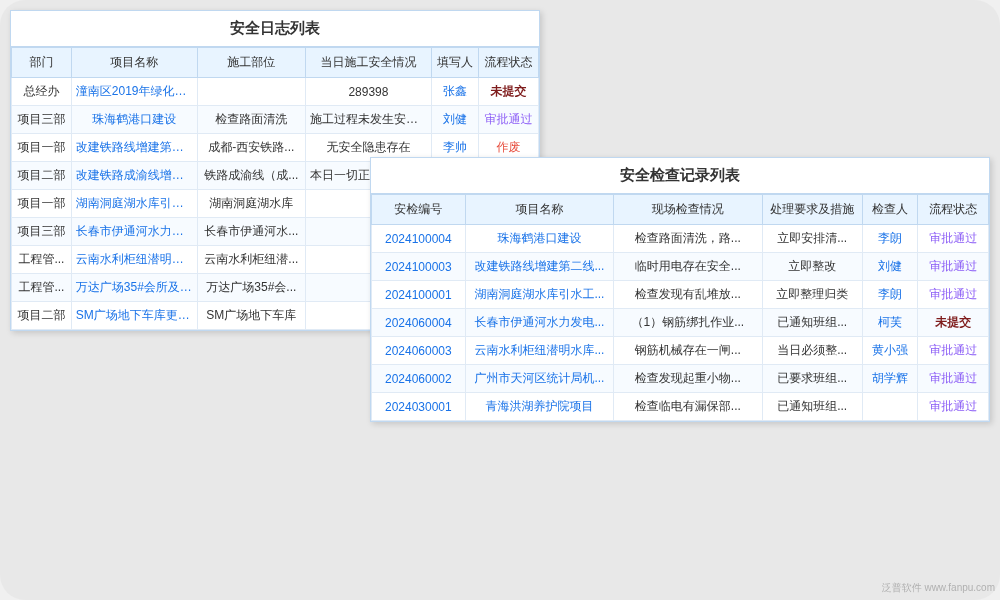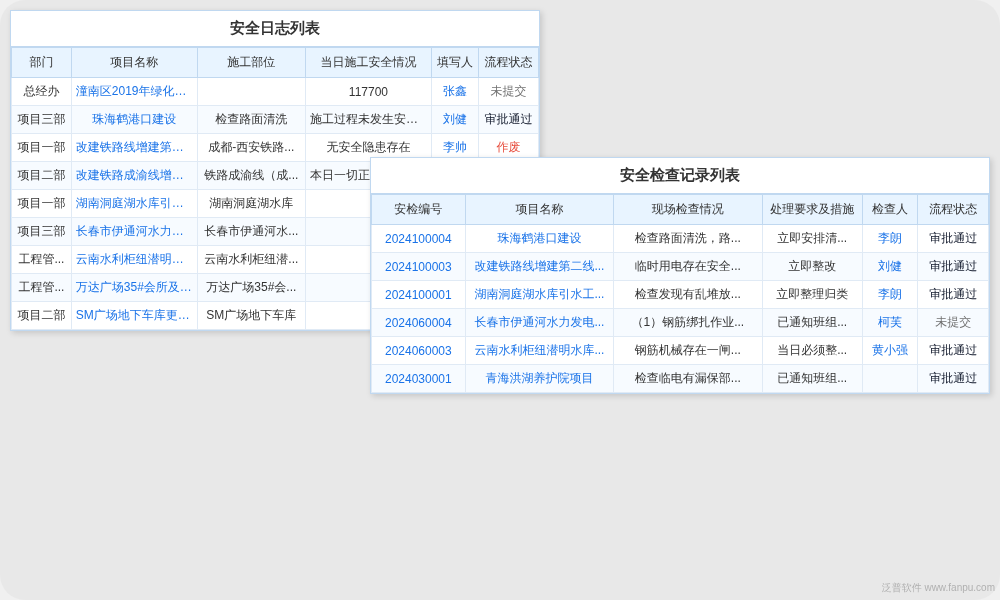--- a/index.html
+++ b/index.html
@@ -82,22 +82,22 @@
 
     tr:nth-child(even) td {
       background: #f7fbff;
     }
 
     .link-text {
       color: #1a73e8;
       cursor: pointer;
     }
 
-    .status-unsubmit { color: #737373; }
-    .status-approved { color: #0f172a; }
+    .status-unsubmit { color: #7f1d1d; font-weight: bold; }
+    .status-approved { color: #8b5cf6; }
     .status-rejected { color: #e74c3c; }
     .status-reviewing { color: #2980b9; }
 
     .watermark {
       position: absolute;
       bottom: 5px;
       right: 5px;
       font-size: 10px;
       color: #999;
       opacity: 0.7;
@@ -119,21 +119,21 @@
           <th>当日施工安全情况</th>
           <th>填写人</th>
           <th>流程状态</th>
         </tr>
       </thead>
       <tbody id="left-table-body">
       <tr>
             <td>总经办</td>
             <td class="link-text">潼南区2019年绿化补贴项...</td>
             <td></td>
-            <td>117700</td>
+            <td>289398</td>
             <td class="link-text">张鑫</td>
             <td class="status-unsubmit">未提交</td>
           </tr>
           <tr>
             <td>项目三部</td>
             <td class="link-text">珠海鹤港口建设</td>
             <td>检查路面清洗</td>
             <td>施工过程未发生安全事故...</td>
             <td class="link-text">刘健</td>
             <td class="status-approved">审批通过</td>
@@ -246,20 +246,28 @@
           </tr>
           <tr>
             <td class="link-text">2024060003</td>
             <td class="link-text">云南水利柜纽潜明水库...</td>
             <td>钢筋机械存在一闸...</td>
             <td>当日必须整...</td>
             <td class="link-text">黄小强</td>
             <td class="status-approved">审批通过</td>
           </tr>
           <tr>
+            <td class="link-text">2024060002</td>
+            <td class="link-text">广州市天河区统计局机...</td>
+            <td>检查发现起重小物...</td>
+            <td>已要求班组...</td>
+            <td class="link-text">胡学辉</td>
+            <td class="status-approved">审批通过</td>
+          </tr>
+          <tr>
             <td class="link-text">2024030001</td>
             <td class="link-text">青海洪湖养护院项目</td>
             <td>检查临电有漏保部...</td>
             <td>已通知班组...</td>
             <td></td>
             <td class="status-approved">审批通过</td>
           </tr>
         </tbody>
     </table>
   </div>

